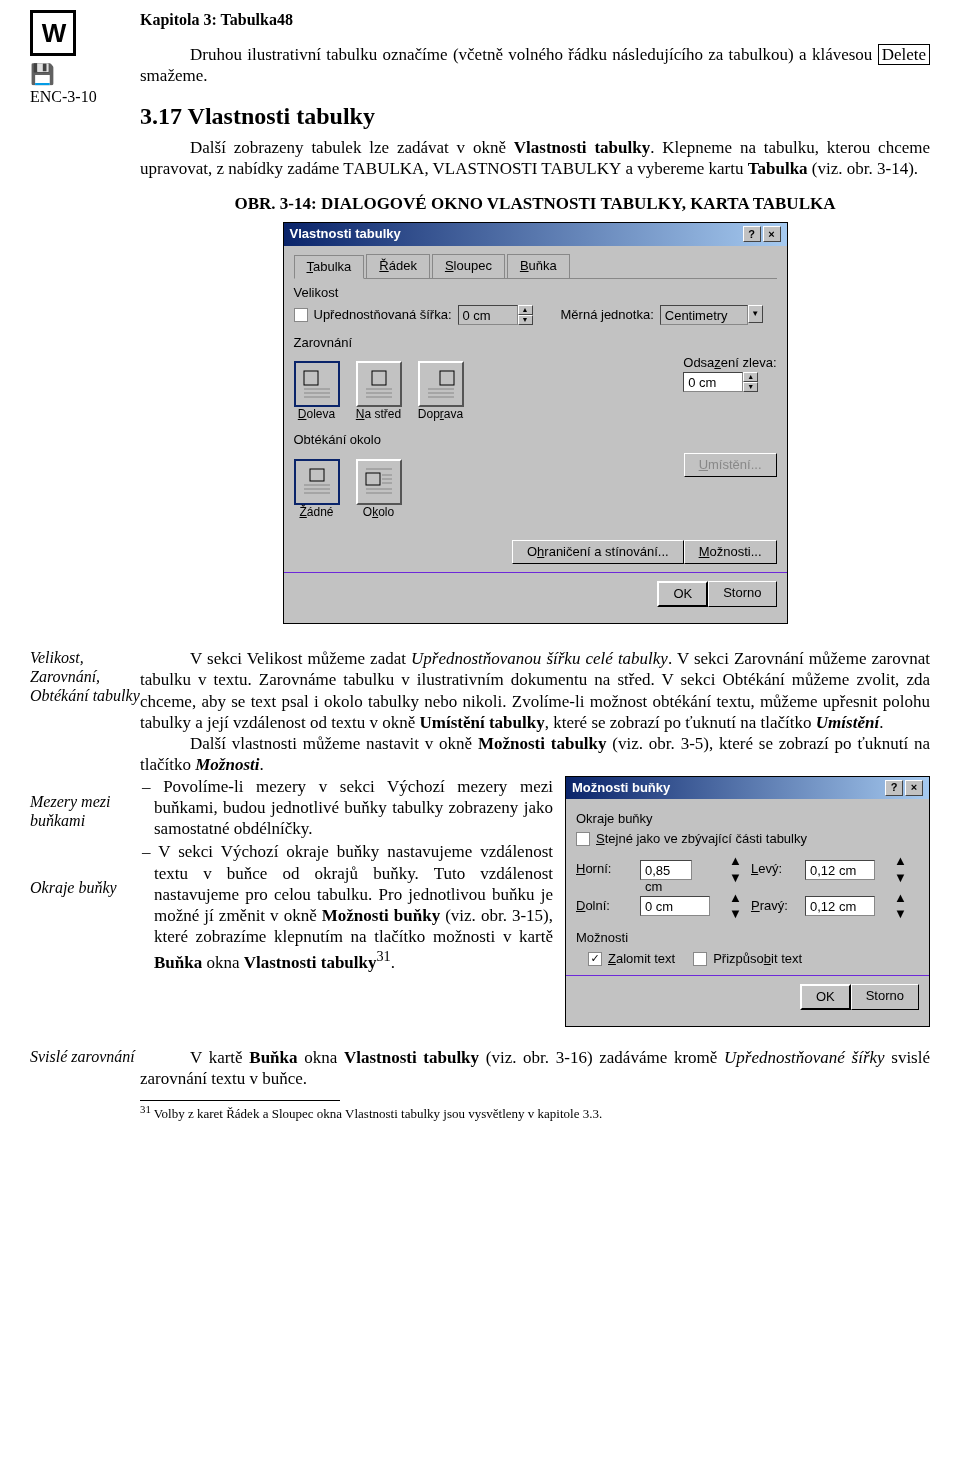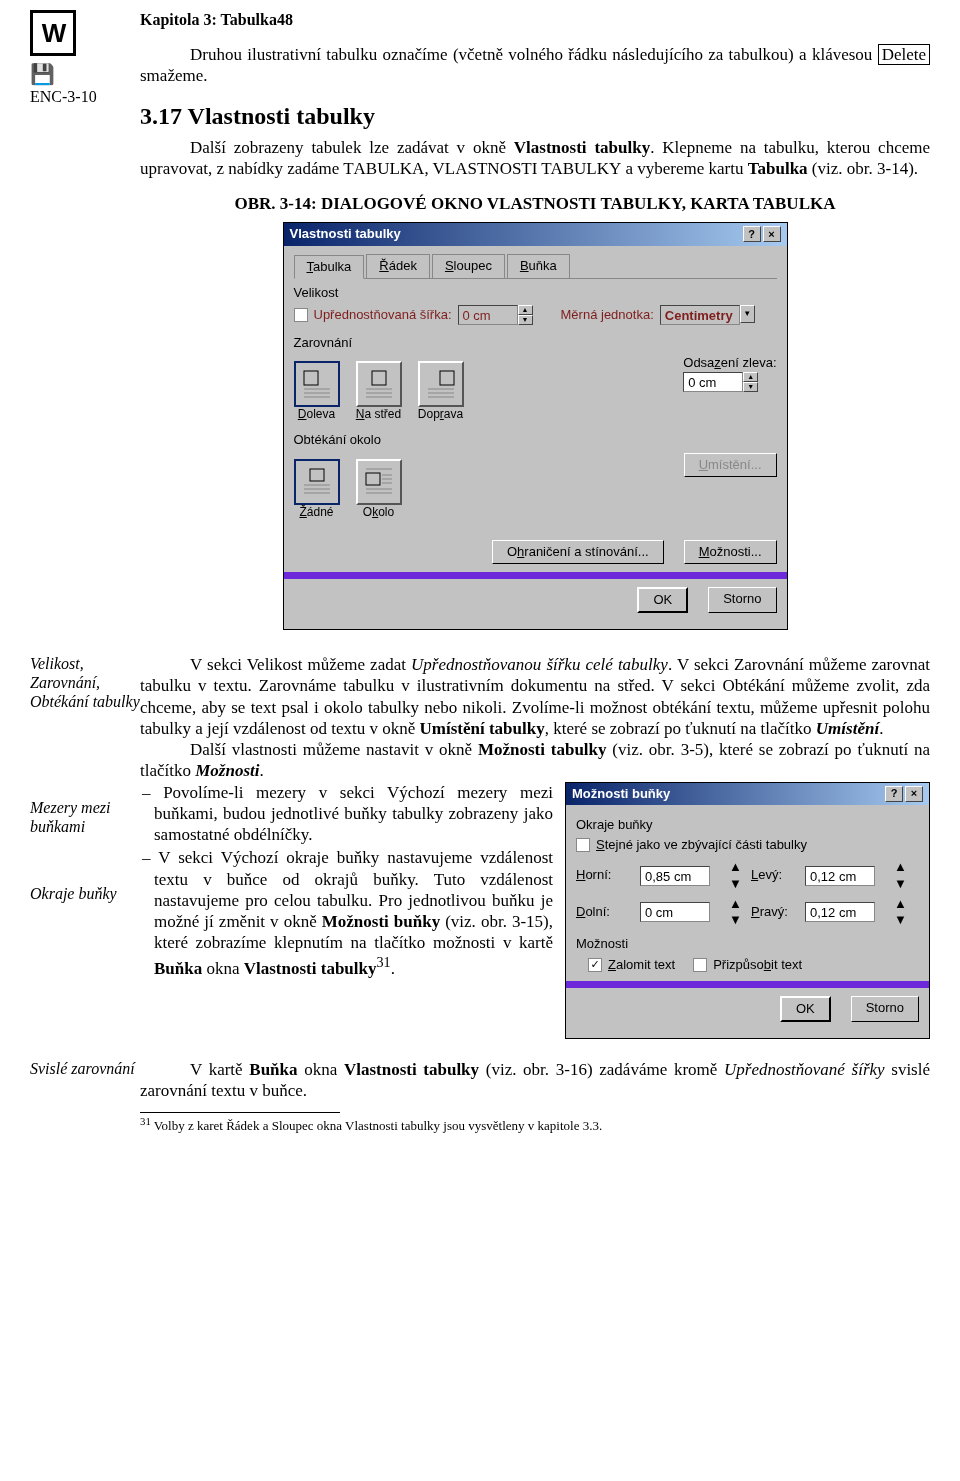--- a/index.html
+++ b/index.html
@@ -25,37 +25,37 @@
   .tbtn { width: 18px; height: 16px; background: #c2c2c2; border: 1px solid #fff; border-right-color: #444; border-bottom-color: #444; font-size: 11px; font-weight: bold; display: inline-flex; align-items: center; justify-content: center; color: #000; }
   .dlg-body { padding: 8px 10px; }
   .tabs { display: flex; border-bottom: 1px solid #888; margin-bottom: 6px; }
   .tab { padding: 3px 12px; border: 1px solid #888; border-bottom: none; background: #c2c2c2; margin-right: 2px; }
   .tab.active { background: #c2c2c2; position: relative; top: 1px; border-bottom: 1px solid #c2c2c2; }
   .tab u { text-decoration: underline; }
   .group-lbl { margin-top: 4px; margin-bottom: 4px; }
   .row { display: flex; align-items: center; gap: 6px; }
   .chk { width: 14px; height: 14px; background: #fff; border: 1px solid #888; display: inline-block; flex-shrink:0;}
   .chk.on::after { content:"✓"; font-size:11px; line-height:10px; display:block; text-align:center;}
-  .disabled { color: #7f1d1d; }
+  .disabled { color: #000000; }
   .txtbox { background: #fff; border: 1px solid #888; border-top-color:#444; border-left-color:#444; padding: 2px 4px; height: 20px; display:inline-block;}
   .txtbox.dis { background:#c2c2c2;}
   .spin { display:inline-flex; }
   .spin .arr { display:flex; flex-direction:column; }
   .spin .a { width:15px; height:10px; background:#c2c2c2; border:1px solid #444; border-top-color:#fff; border-left-color:#fff; font-size:7px; line-height:7px; text-align:center;}
   .drop { width:15px; height:18px; background:#c2c2c2; border:1px solid #444; border-top-color:#fff; border-left-color:#fff; font-size:8px; text-align:center; line-height:16px; display:inline-block; vertical-align:top;}
   .align-opts { display:flex; gap: 16px; margin: 6px 0 2px 0; }
   .opt { text-align:center; font-size:12px; }
   .opt .ic { width:46px; height:46px; background:#c2c2c2; border:2px solid #fff; border-right-color:#555; border-bottom-color:#555; display:flex; align-items:center; justify-content:center; margin:0 auto;}
   .opt .ic.sel { border:2px solid #0a246a; }
   .opt .ic svg { display:block;}
   .btn { background:#c2c2c2; border:1px solid #000; border-top-color:#fff; border-left-color:#fff; padding:3px 14px; font-size:13px; display:inline-block; }
   .btn.dis { color:#888; }
-  .btn-row { display:flex; justify-content:flex-end; gap:20px; margin-top:10px; }
+  .btn-row { display:flex; justify-content:flex-end; gap:0; margin-top:10px; }
   .btn-row.inner { margin-top: 18px; }
-  .hr-bar { border-top: 7px solid #6d28d9; margin: 8px -10px; padding-top:8px; padding-right:10px; }
+  .hr-bar { border-top: 1px solid #6d28d9; margin: 8px -10px; padding-top:8px; padding-right:10px; }
   .body-flow { display:flex; }
   .body-flow .left-notes { width:110px; flex-shrink:0; font-style:italic; font-size:16px; line-height:1.2; }
   .body-flow .text-area { flex:1; }
   .list { padding-left: 14px; }
   .list li { text-align: justify; margin-bottom: 2px; }
   .float-wrap { }
   .dlg2 { float:right; width:365px; margin-left:12px; margin-bottom:6px; }
   .grid2 { display:grid; grid-template-columns: 60px 85px 18px 50px 85px 18px; gap:4px 4px; align-items:center; margin-top:6px;}
   .fn-rule { border-top:1px solid #000; width:200px; margin-top:10px;}
   .fn { font-size:13px; margin-top:2px;}
@@ -108,21 +108,21 @@
             <span class="disabled">Upřednostňovaná šířka:</span>
             <span class="spin">
                 <span class="txtbox dis disabled" style="width:60px;">0 cm</span>
                 <span class="arr">
                   <span class="a">▲</span>
                   <span class="a">▼</span>
                 </span>
               </span>
             <span style="width:16px;"></span>
             <span class="disabled">Měrná jednotka:</span>
-            <span><span class="txtbox dis disabled" style="width:80px;font-weight:bold;">Centimetry</span><span class="drop">▼</span></span>
+            <span><span class="txtbox dis disabled" style="width:88px;">Centimetry</span><span class="drop">▼</span></span>
           </div>
 
           <div class="group-lbl" style="margin-top:10px;">Zarovnání</div>
           <div class="row" style="align-items:flex-start;">
             <div class="align-opts">
               <div class="opt">
                   <div class="ic sel">
                     <svg width="30" height="30">
                       <rect x="2" y="2" width="14" height="14" fill="none" stroke="#000"></rect>
                       <line x1="2" y1="20" x2="28" y2="20" stroke="#888"></line>
@@ -241,21 +241,21 @@
             </span>
           </div>
           <div class="dlg-body">
             <div class="group-lbl">Okraje buňky</div>
             <div class="row">
               <span class="chk"></span>
               <span><u>S</u>tejné jako ve zbývající části tabulky</span>
             </div>
             <div class="grid2">
               <span><u>H</u>orní:</span>
-              <span class="txtbox" style="width:70px;">0,85 cm</span>
+              <span class="txtbox" style="width:52px;">0,85 cm</span>
               <span class="arr" style="display:inline-flex;flex-direction:column;">
                   <span class="a">▲</span>
                   <span class="a">▼</span>
                 </span>
               <span><u>L</u>evý:</span>
               <span class="txtbox" style="width:70px;">0,12 cm</span>
               <span class="arr" style="display:inline-flex;flex-direction:column;">
                   <span class="a">▲</span>
                   <span class="a">▼</span>
                 </span>

